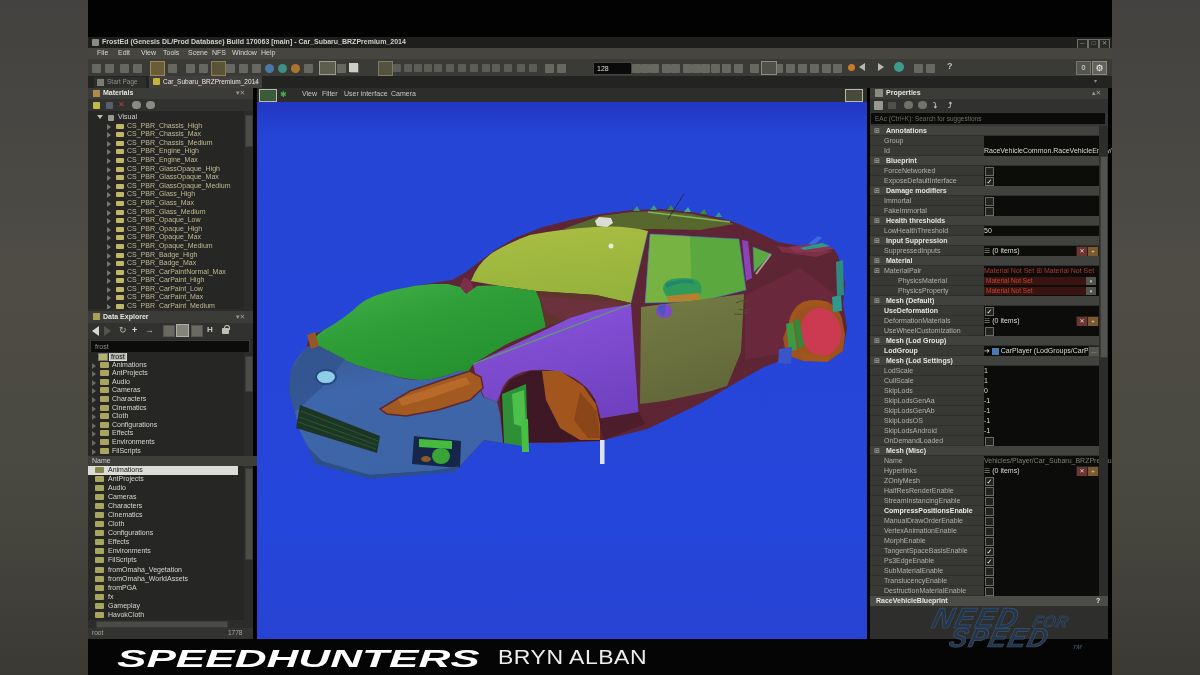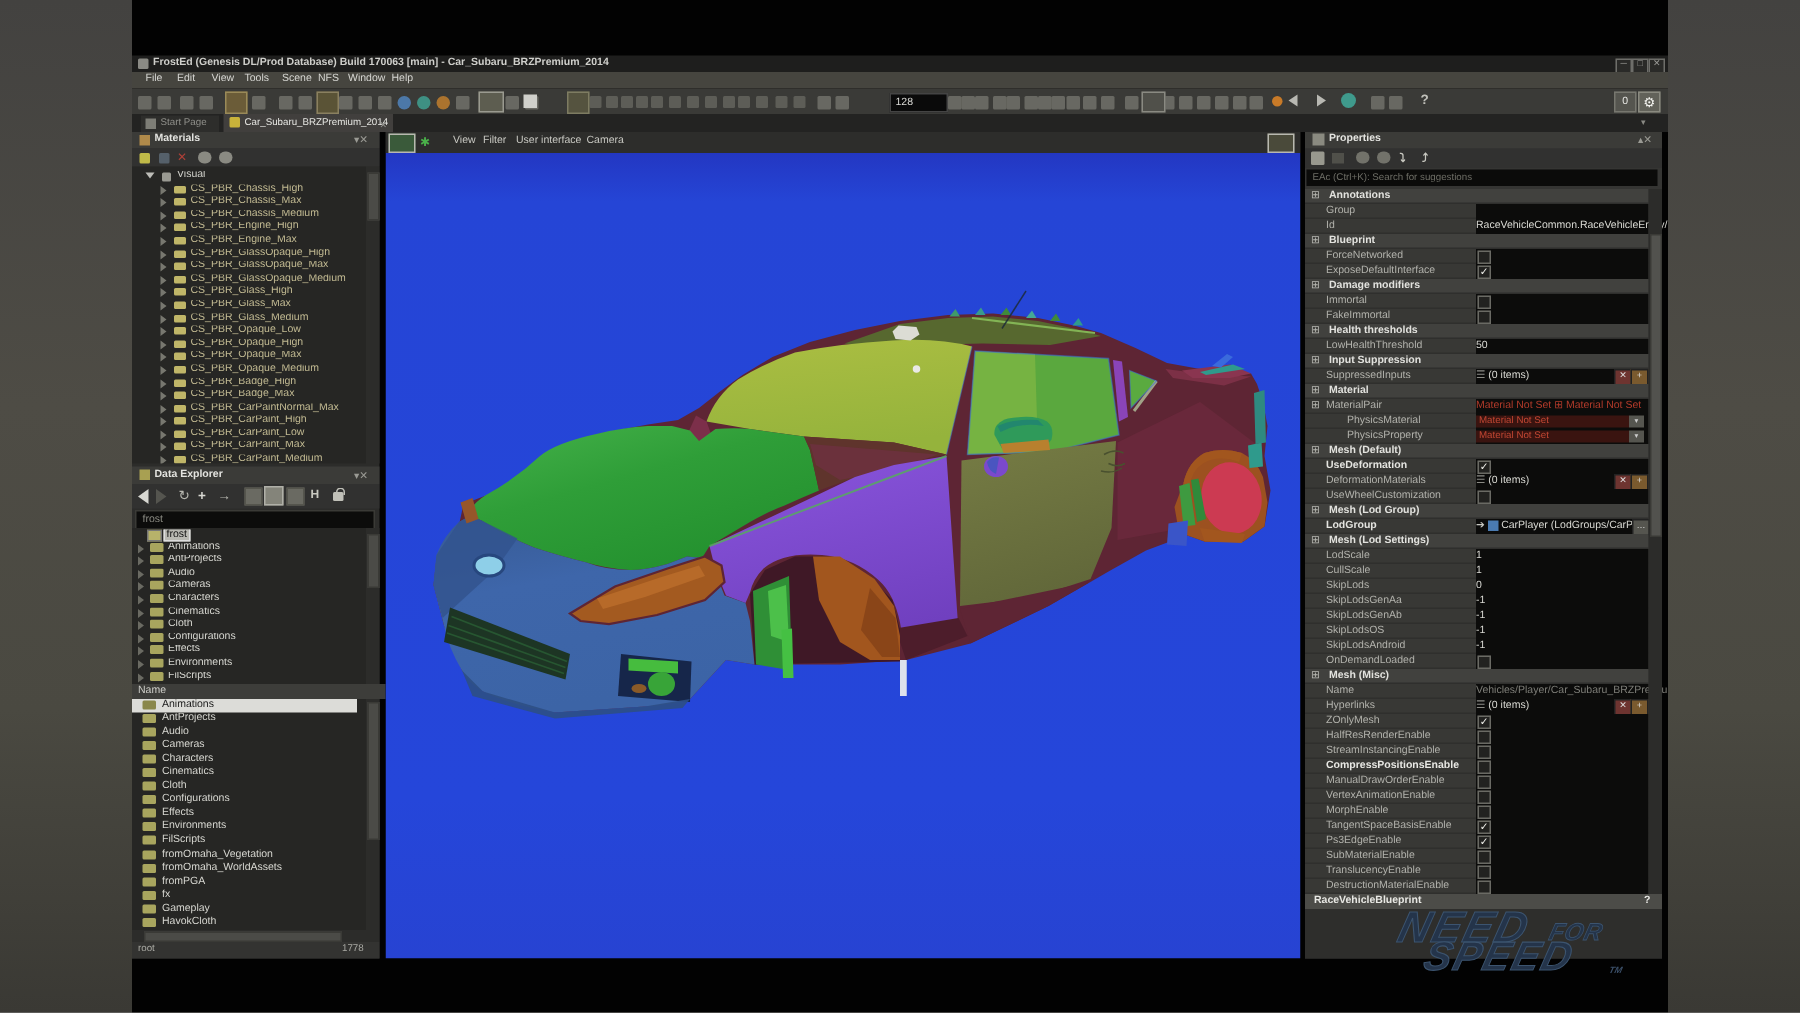--- a/index.html
+++ b/index.html
@@ -852,20 +852,24 @@
             <span class="chk"></span>
           </span>
         </div>
     </div>
     <div class="abs" style="left:0;top:508px;width:238px;height:10px;background:#4c4c48;color:#e8e8e4;font-size:7px;font-weight:bold;line-height:10px;"><span style="padding-left:6px;">RaceVehicleBlueprint</span><span class="abs" style="left:226px;">?</span></div>
     <div class="abs" style="left:0;top:518px;width:238px;height:33px;background:#2e2e2c;"></div>
     <div class="abs sb" style="left:229px;top:38px;width:9px;height:470px;">
         <div class="sbt abs" style="left:1px;top:30px;width:6px;height:200px;background:#52524e;"></div>
       </div>
   </div>
+  <div class="abs" id="credits">
+    <div class="abs" style="left:29px;top:6px;font-size:30px;font-weight:bold;font-style:italic;color:#ffffff;letter-spacing:0;transform:scale(1.47,0.82);transform-origin:left top;">SPEEDHUNTERS</div>
+    <div class="abs" style="left:410px;top:7px;font-size:23px;color:#ededed;letter-spacing:0.5px;transform:scaleY(0.85);transform-origin:left top;">BRYN ALBAN</div>
+  </div>
   <svg class="abs" style="left:745px;top:598px;z-index:6;" width="280" height="60" viewBox="0 0 280 60">
     <g transform="skewX(-14)" font-family="Liberation Sans, sans-serif" font-weight="bold" font-style="italic">
       <text x="105" y="30" font-size="29" fill="#24344a" stroke="#3c546f" stroke-width="0.7" letter-spacing="1.5">NEED</text>
       <text x="206" y="29" font-size="16" fill="#24344a" stroke="#3c546f" stroke-width="0.5" letter-spacing="0.5">FOR</text>
       <text x="127" y="49" font-size="27" fill="#24344a" stroke="#3c546f" stroke-width="0.7" letter-spacing="1.5">SPEED</text>
       <text x="252" y="51" font-size="6" fill="#3a4e67">TM</text>
     </g>
   </svg>
 </div>
 

